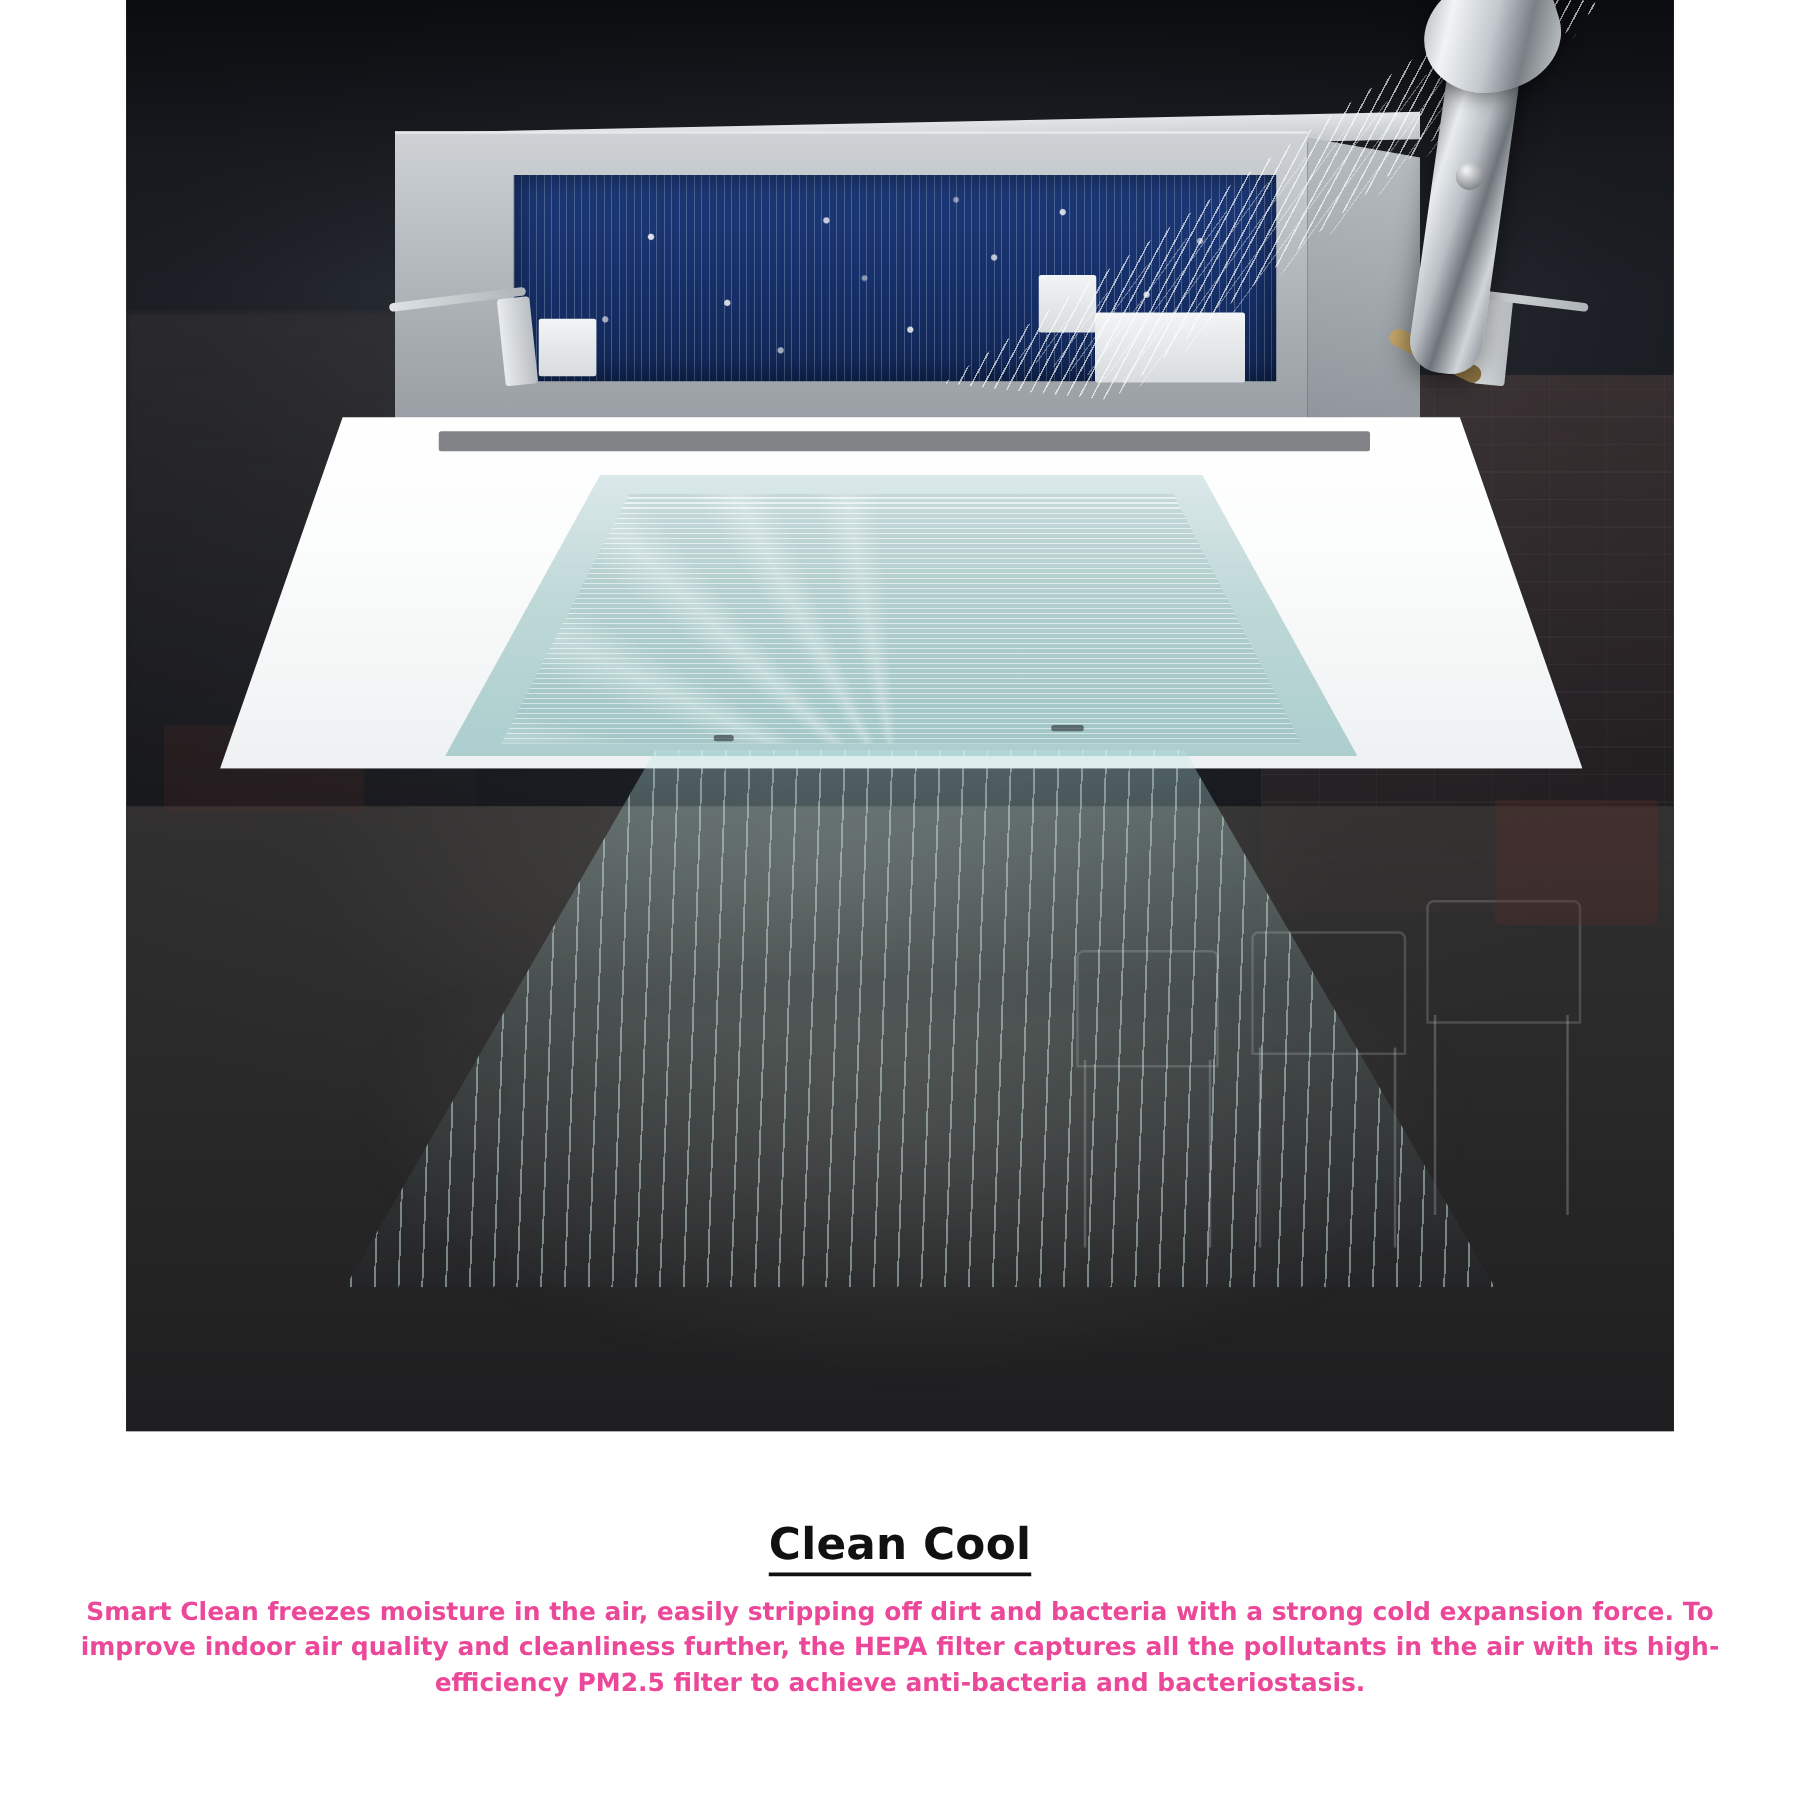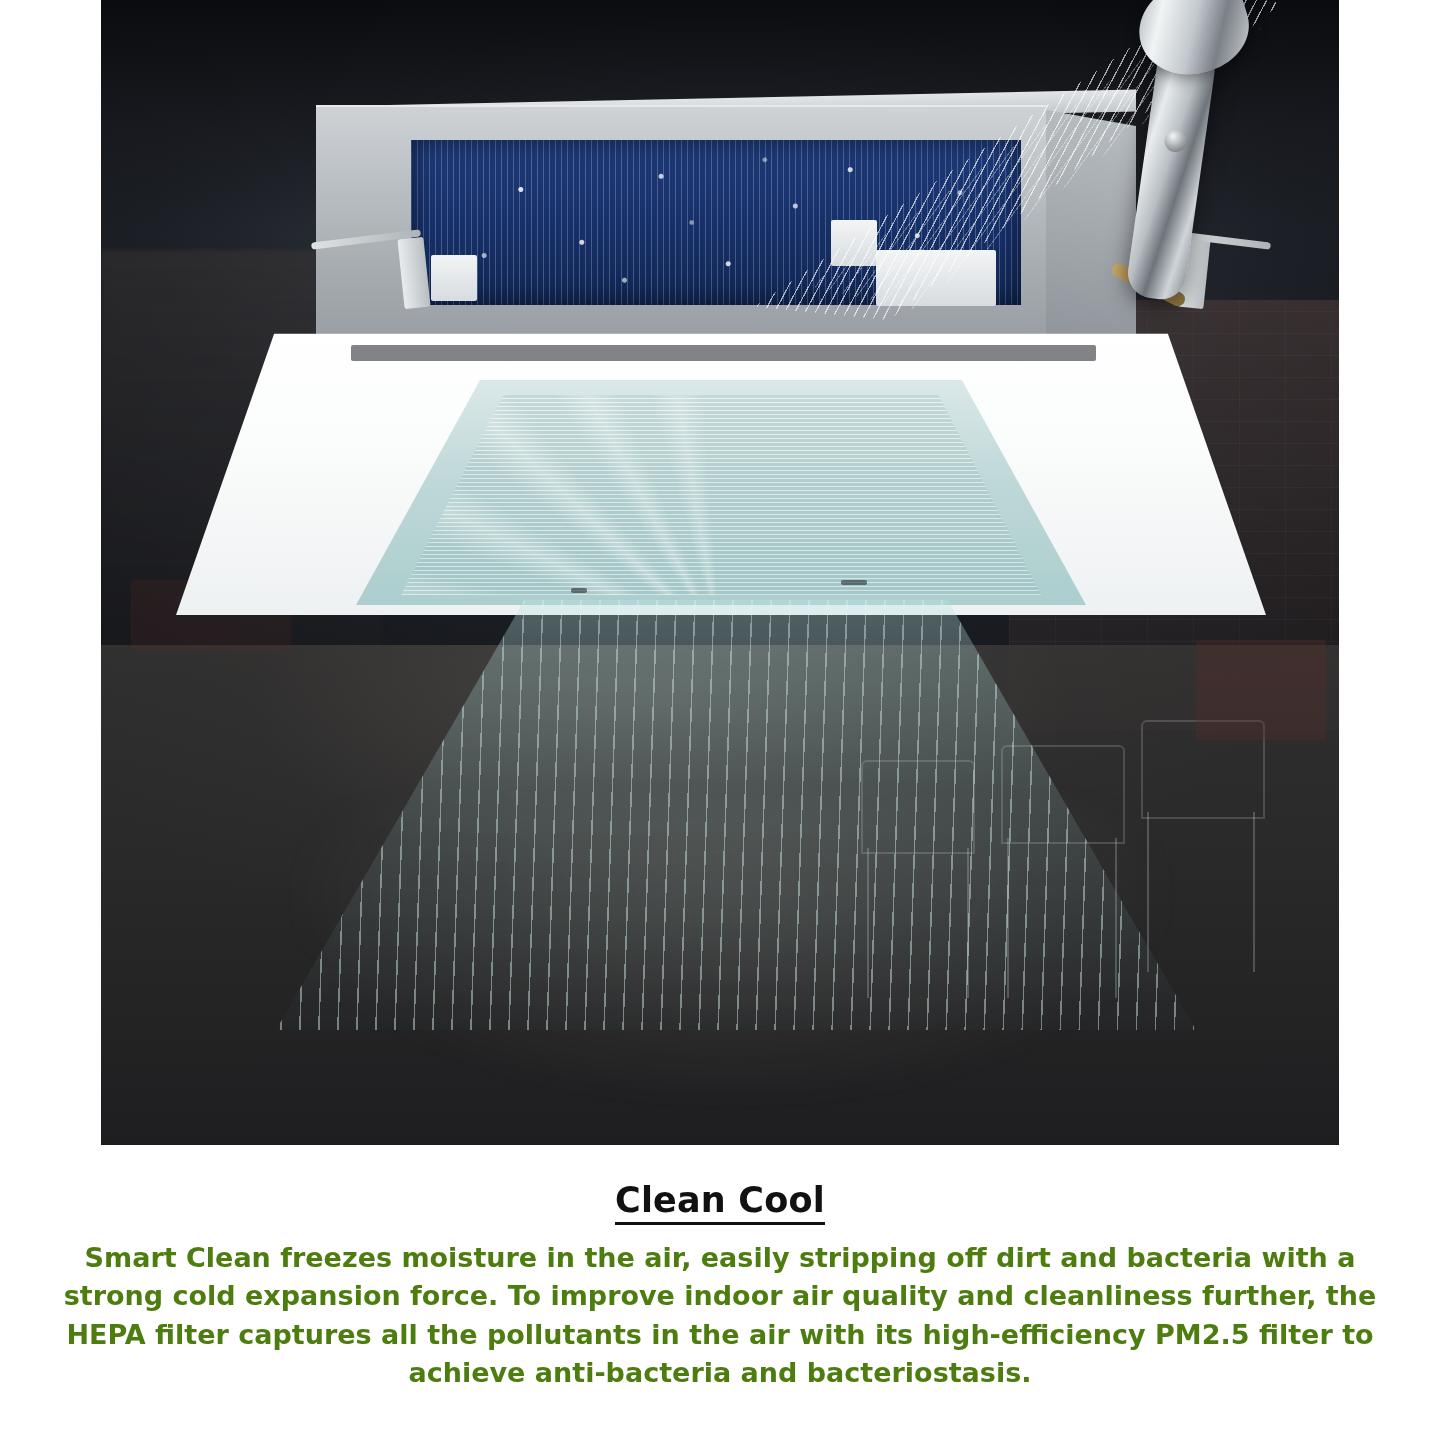--- a/index.html
+++ b/index.html
@@ -329,42 +329,42 @@
     width: 80px; height: 14px;
     border-radius: 8px;
     background: linear-gradient(90deg, #c9a96b, #8d7440);
     transform: rotate(18deg);
   }
 
   
   .caption {
     position: absolute;
     left: 0;
-    top: 1180px;
+    top: 1216px;
     width: 1440px;
     text-align: center;
     font-family: "DejaVu Sans", sans-serif;
     color: #111111;
   }
   .caption-title {
     display: inline-block;
     font-size: 35px;
     font-weight: 700;
     letter-spacing: .2px;
     border-bottom: 3px solid #111111;
     padding-bottom: 2px;
     margin-bottom: 14px;
   }
   .caption-body {
     margin: 0 auto;
     width: 1370px;
-    font-size: 27px;
+    font-size: 20px;
     font-weight: 700;
     line-height: 1.42;
-    color: #4d7c0f;
+    color: #ec4899;
   }
 </style>
 </head>
 <body>
 
 <div class="page">
 
   <div class="hero">
     <div class="room"></div>
     <div class="wall-left"></div>

